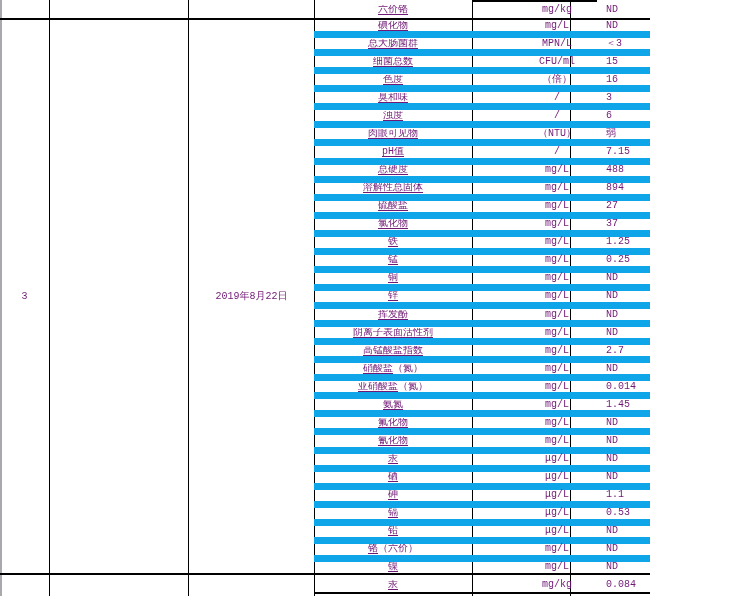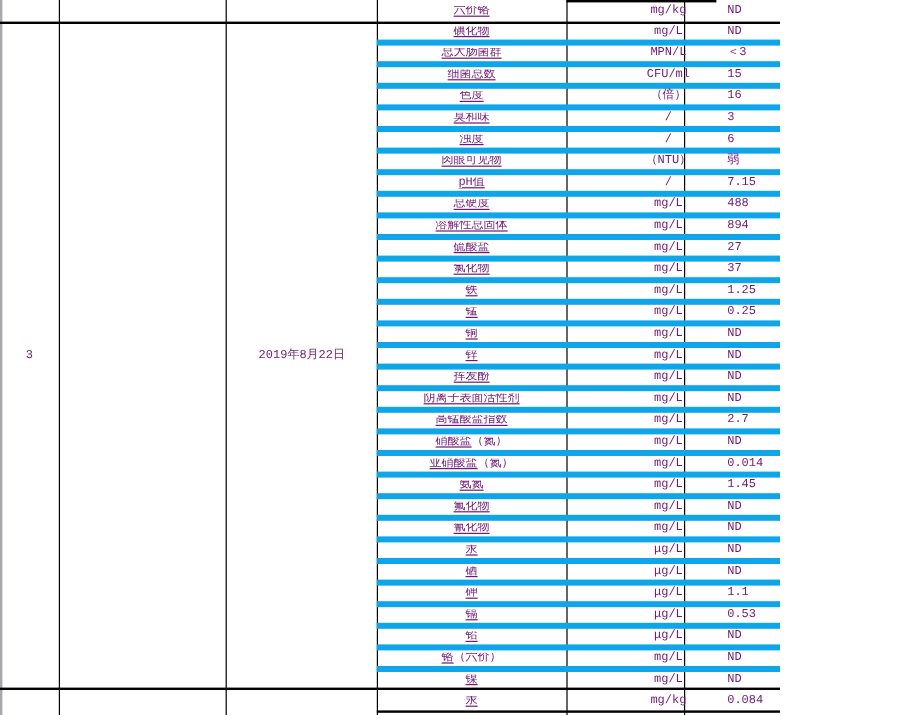--- a/index.html
+++ b/index.html
@@ -28,21 +28,21 @@
   .top-row,.bottom-row{
     position:absolute;left:314px;width:432px;height:19px;
     display:flex;align-items:center;
   }
   .top-row{top:0;}
   .bottom-row{top:575px;}
   .section-rows{
     position:absolute;left:314px;top:20px;width:432px;height:553px;
     display:flex;flex-direction:column;
   }
-  .prow{flex:1;display:flex;align-items:center;border-bottom:5px solid #0ea5e9;box-sizing:border-box;}
+  .prow{flex:1;display:flex;align-items:center;border-bottom:7px solid #0ea5e9;box-sizing:border-box;}
   .prow:last-child{border-bottom:none;}
   .c-param{width:158px;text-align:center;white-space:nowrap;overflow:hidden;}
   .c-unit{width:98px;text-align:center;white-space:nowrap;padding-left:36px;}
   .c-value{flex:1;text-align:left;white-space:nowrap;}
   .u{text-decoration:underline;text-underline-offset:2px;text-decoration-thickness:1px;}
   
   .m-cell{
     position:absolute;top:20px;height:553px;
     display:flex;align-items:center;justify-content:center;
     text-align:center;white-space:nowrap;

